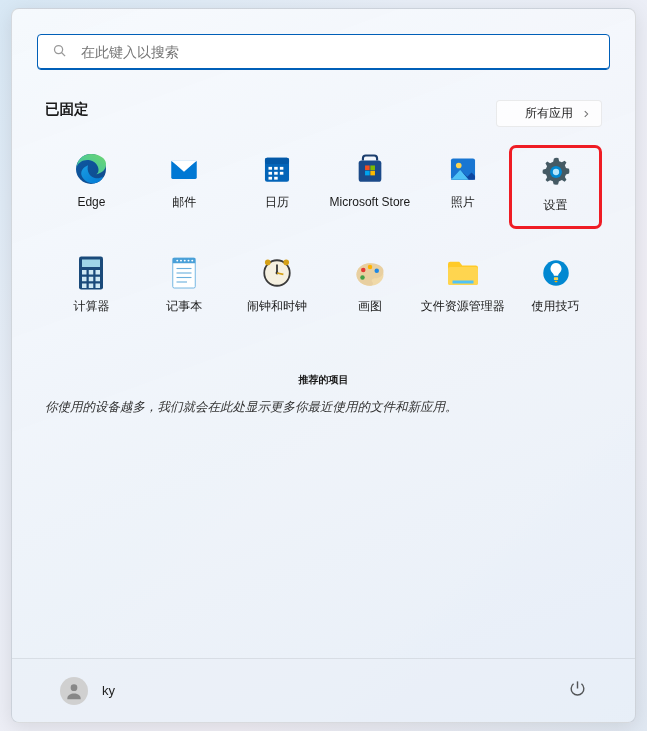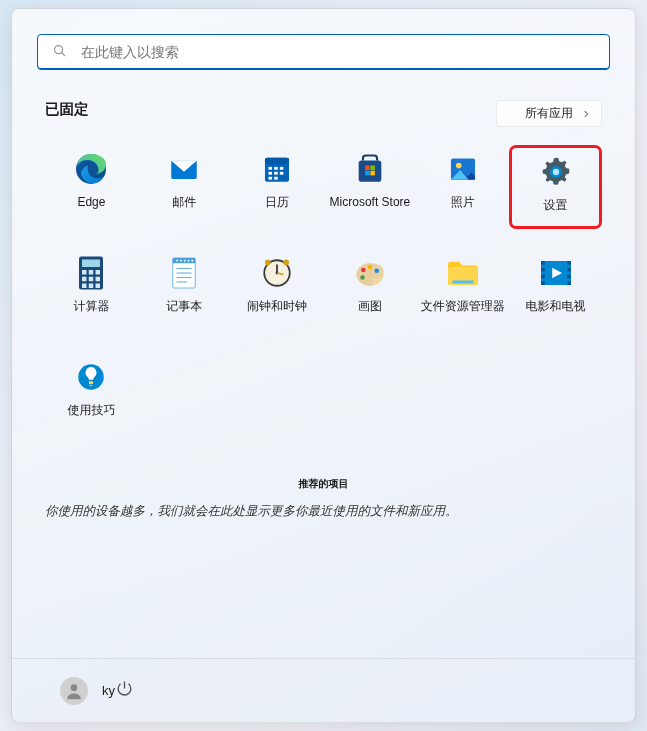--- a/index.html
+++ b/index.html
@@ -120,20 +120,21 @@
       color: #333;
       font-style: italic;
     }
     .footer {
       margin-top: auto;
       height: 64px;
       border-top: 1px solid rgba(0,0,0,0.08);
       background: rgba(235,240,248,0.4);
       display: flex;
       align-items: center;
+      justify-content: space-between;
       padding: 0 48px;
       border-radius: 0 0 8px 8px;
     }
     .user {
       display: flex;
       align-items: center;
       gap: 14px;
       cursor: pointer;
     }
     .avatar {
@@ -337,39 +338,20 @@
             <svg width="36" height="32" viewBox="0 0 48 40">
               <path d="M4 8a3 3 0 0 1 3-3h12l4 5h18a3 3 0 0 1 3 3v20a3 3 0 0 1-3 3H7a3 3 0 0 1-3-3z" fill="#ffca28"></path>
               <rect x="4" y="12" width="40" height="24" rx="3" fill="#ffd54f"></rect>
               <rect x="10" y="30" width="28" height="4" fill="#4fc3f7"></rect>
             </svg>
           </div>
           <div class="app-label">文件资源管理器</div>
         </div>
         <div class="app-tile">
           <div class="icon-wrap">
-            <svg width="36" height="32" viewBox="0 0 48 40">
-              <rect x="4" y="4" width="40" height="32" rx="3" fill="#0288d1"></rect>
-              <polygon points="19,13 19,27 32,20" fill="#fff"></polygon>
-              <g fill="#01579b">
-                <rect x="4" y="4" width="5" height="5"></rect>
-                <rect x="4" y="13" width="5" height="5"></rect>
-                <rect x="4" y="22" width="5" height="5"></rect>
-                <rect x="4" y="31" width="5" height="5"></rect>
-                <rect x="39" y="4" width="5" height="5"></rect>
-                <rect x="39" y="13" width="5" height="5"></rect>
-                <rect x="39" y="22" width="5" height="5"></rect>
-                <rect x="39" y="31" width="5" height="5"></rect>
-              </g>
-            </svg>
-          </div>
-          <div class="app-label">电影和电视</div>
-        </div>
-        <div class="app-tile">
-          <div class="icon-wrap">
             <svg width="34" height="34" viewBox="0 0 48 48">
               <circle cx="24" cy="24" r="18" fill="#0288d1"></circle>
               <path d="M24 10a8 8 0 0 0-5 14c1 1 2 2 2 4h6c0-2 1-3 2-4a8 8 0 0 0-5-14z" fill="#fff"></path>
               <rect x="21" y="30" width="6" height="4" rx="1" fill="#ffd54f"></rect>
               <rect x="22" y="35" width="4" height="2" rx="1" fill="#ffb300"></rect>
             </svg>
           </div>
           <div class="app-label">使用技巧</div>
         </div>
       </div>

